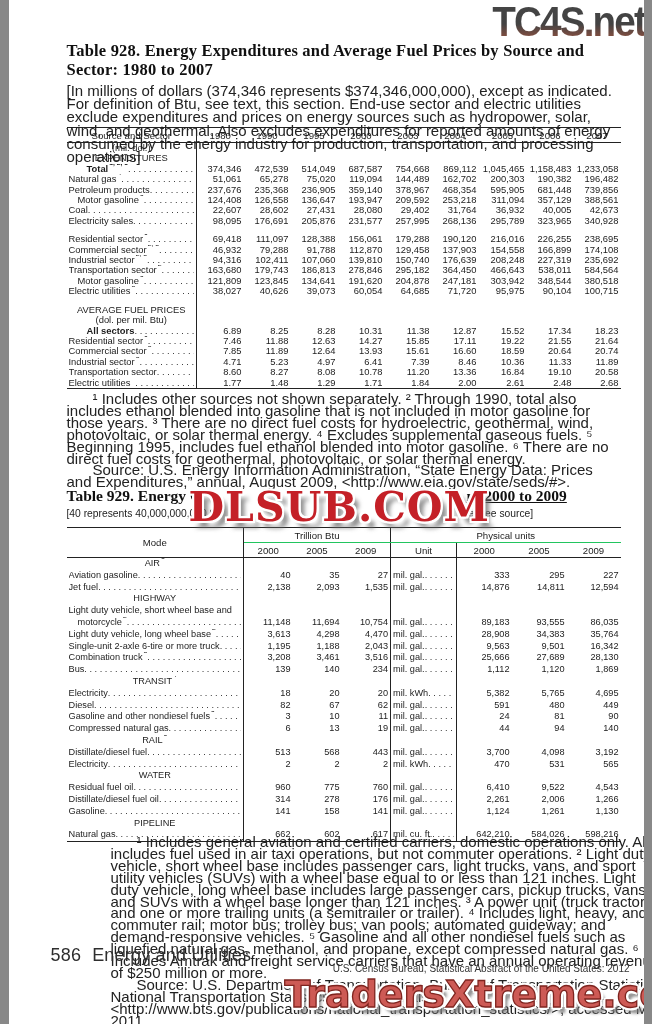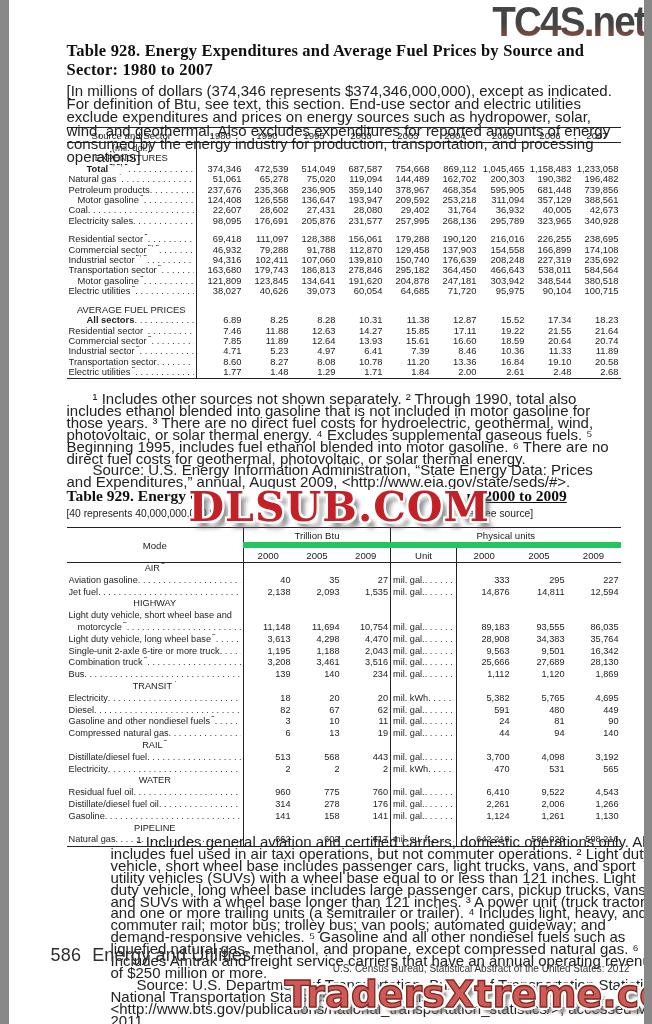--- a/index.html
+++ b/index.html
@@ -41,21 +41,21 @@
 
   
   .tbl{position:absolute;left:58px;border-collapse:collapse;table-layout:fixed;}
   .tbl th,.tbl td{padding:0 2px;font-weight:normal;overflow:hidden;}
   .t928{top:127px;width:554px;font-size:9.4px;border-top:1.5px solid #222;border-bottom:1.5px solid #222;}
   .t928 thead th{font-size:9.6px;height:14px;border-bottom:1px solid #222;text-align:center;}
   .t928 td{height:10.4px;line-height:10.4px;white-space:nowrap;}
   .t929{top:527px;width:554px;font-size:9.2px;border-top:1.5px solid #222;border-bottom:1.5px solid #222;}
   .t929 thead th{font-size:9.6px;height:14px;text-align:center;}
   .t929 thead th.hb{border-bottom:1px solid #222;}
-  .t929 thead th.grp{border-bottom:6px solid #22c55e;}
+  .t929 thead th.grp{border-bottom:1px solid #22c55e;}
   .t929 td{height:11.8px;line-height:11.8px;vertical-align:bottom;white-space:nowrap;}
   td.lab{border-right:1px solid #222;}
   th.lab-h{border-right:1px solid #222;}
   .bl{border-left:1px solid #222;}
   .br{border-right:1px solid #222;}
   td.num{text-align:right;}
   td.sec,.sec{text-align:center;}
   .b{font-weight:bold;}
   tr.spacer td{height:8px;line-height:8px;}
   .lbl-flex{display:flex;align-items:baseline;overflow:hidden;}
@@ -371,20 +371,32 @@
           <td class="num"></td>
           <td class="num"></td>
           <td class="num"></td>
           <td class="num"></td>
           <td class="num"></td>
           <td class="num"></td>
           <td class="num"></td>
           <td class="num"></td>
         </tr>
         <tr>
+          <td class="lab sec">(dol. per mil. Btu)</td>
+          <td class="num"></td>
+          <td class="num"></td>
+          <td class="num"></td>
+          <td class="num"></td>
+          <td class="num"></td>
+          <td class="num"></td>
+          <td class="num"></td>
+          <td class="num"></td>
+          <td class="num"></td>
+        </tr>
+        <tr>
           <td class="lab">
             <div class="lbl-flex">
               <span class="lbl b" style="padding-left: 18px;">All sectors</span>
               <span class="leader">. . . . . . . . . . . . . . . . . . . . . . . . . . . . . . . . . . . . . . . . . . . . . . . . . . . . . . . . . . . . . . . . . . . . . . . . . . . . . . . . </span>
             </div>
           </td>
           <td class="num b">6.89</td>
           <td class="num b">8.25</td>
           <td class="num b">8.28</td>
           <td class="num b">10.31</td>

